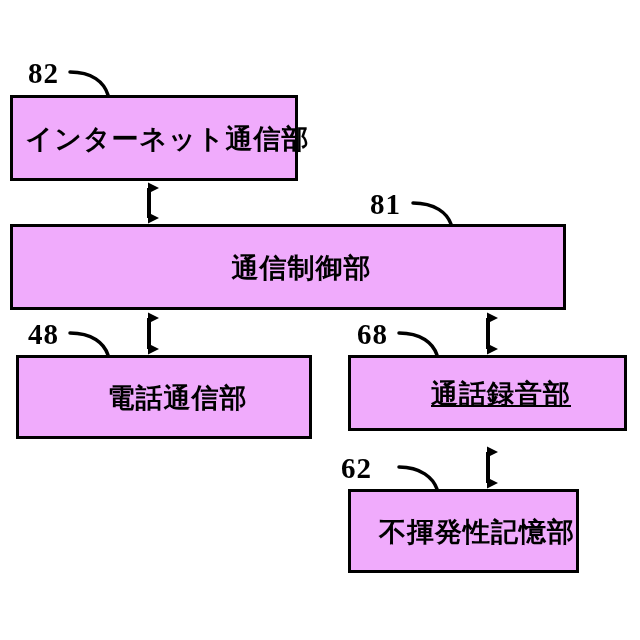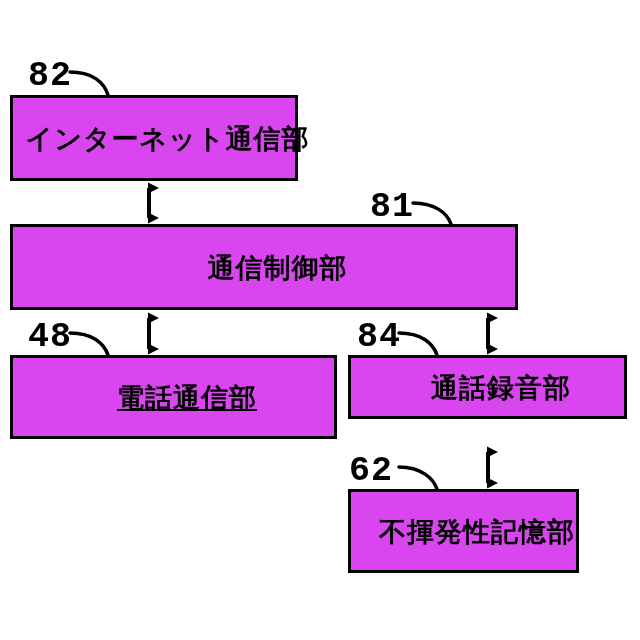--- a/index.html
+++ b/index.html
@@ -19,57 +19,57 @@
     position: absolute;
     left: 0;
     top: 0;
     width: 640px;
     height: 640px;
   }
   .block {
     position: absolute;
     box-sizing: border-box;
     border: 3px solid #000000;
-    background: #d946ef;
+    background: #f0abfc;
     display: flex;
     align-items: center;
     justify-content: center;
     padding-left: 27px;
   }
   .block-label {
     font-size: 27px;
     font-weight: 700;
     color: #000000;
     letter-spacing: 1px;
     line-height: 1;
     white-space: nowrap;
     font-family: "DejaVu Sans", "Liberation Sans", sans-serif;
   }
   .ref-num {
     position: absolute;
-    font-size: 35px;
+    font-size: 29px;
     font-weight: 700;
     color: #000000;
     line-height: 1;
     letter-spacing: 1px;
-    font-family: Liberation Mono, monospace;
+    font-family: Liberation Serif, serif;
     white-space: nowrap;
   }
   
   #block-internet { left: 10px;  top: 95px;  width: 288px; height: 86px; }
-  #block-commctrl { left: 10px;  top: 224px; width: 508px; height: 86px; }
-  #block-phone    { left: 10px;  top: 355px; width: 327px; height: 84px; text-decoration: underline; }
-  #block-rec      { left: 348px; top: 355px; width: 279px; height: 64px; }
+  #block-commctrl { left: 10px;  top: 224px; width: 556px; height: 86px; }
+  #block-phone    { left: 16px;  top: 355px; width: 296px; height: 84px; }
+  #block-rec      { left: 348px; top: 355px; width: 279px; height: 76px; text-decoration: underline; }
   #block-nvmem    { left: 348px; top: 489px; width: 231px; height: 84px; }
   
   #ref-82 { left: 28px;  top: 59px; }
   #ref-81 { left: 370px; top: 190px; text-align: right; }
   #ref-83 { left: 28px;  top: 320px; }
   #ref-84 { left: 357px; top: 320px; }
-  #ref-62 { left: 349px; top: 454px; }
+  #ref-62 { left: 341px; top: 454px; }
 </style>
 </head>
 <body>
 
 <div id="diagram-root">
 
   <svg class="svg-layer" viewBox="0 0 640 640">
     <defs>
       <marker id="arrowUp" markerWidth="12" markerHeight="12" refX="6" refY="10" orient="auto" markerUnits="userSpaceOnUse">
         <path d="M6,0 L11.5,11 L0.5,11 Z" fill="#000000"></path>
@@ -102,21 +102,21 @@
     <path d="M70,333 C92,333 104,343 108,355" stroke="#000000" stroke-width="3.5" fill="none" stroke-linecap="round"></path>
 
     <path d="M399,333 C421,333 433,343 437,355" stroke="#000000" stroke-width="3.5" fill="none" stroke-linecap="round"></path>
 
     <path d="M399,467 C421,467 433,478 437,489" stroke="#000000" stroke-width="3.5" fill="none" stroke-linecap="round"></path>
   </svg>
 
   <div class="ref-num" id="ref-82">82</div>
   <div class="ref-num" id="ref-81">81</div>
   <div class="ref-num" id="ref-83">48</div>
-  <div class="ref-num" id="ref-84">84</div>
+  <div class="ref-num" id="ref-84">68</div>
   <div class="ref-num" id="ref-62">62</div>
 
   <div class="block" id="block-internet">
     <span class="block-label">インターネット通信部</span>
   </div>
 
   <div class="block" id="block-commctrl">
     <span class="block-label">通信制御部</span>
   </div>
 

